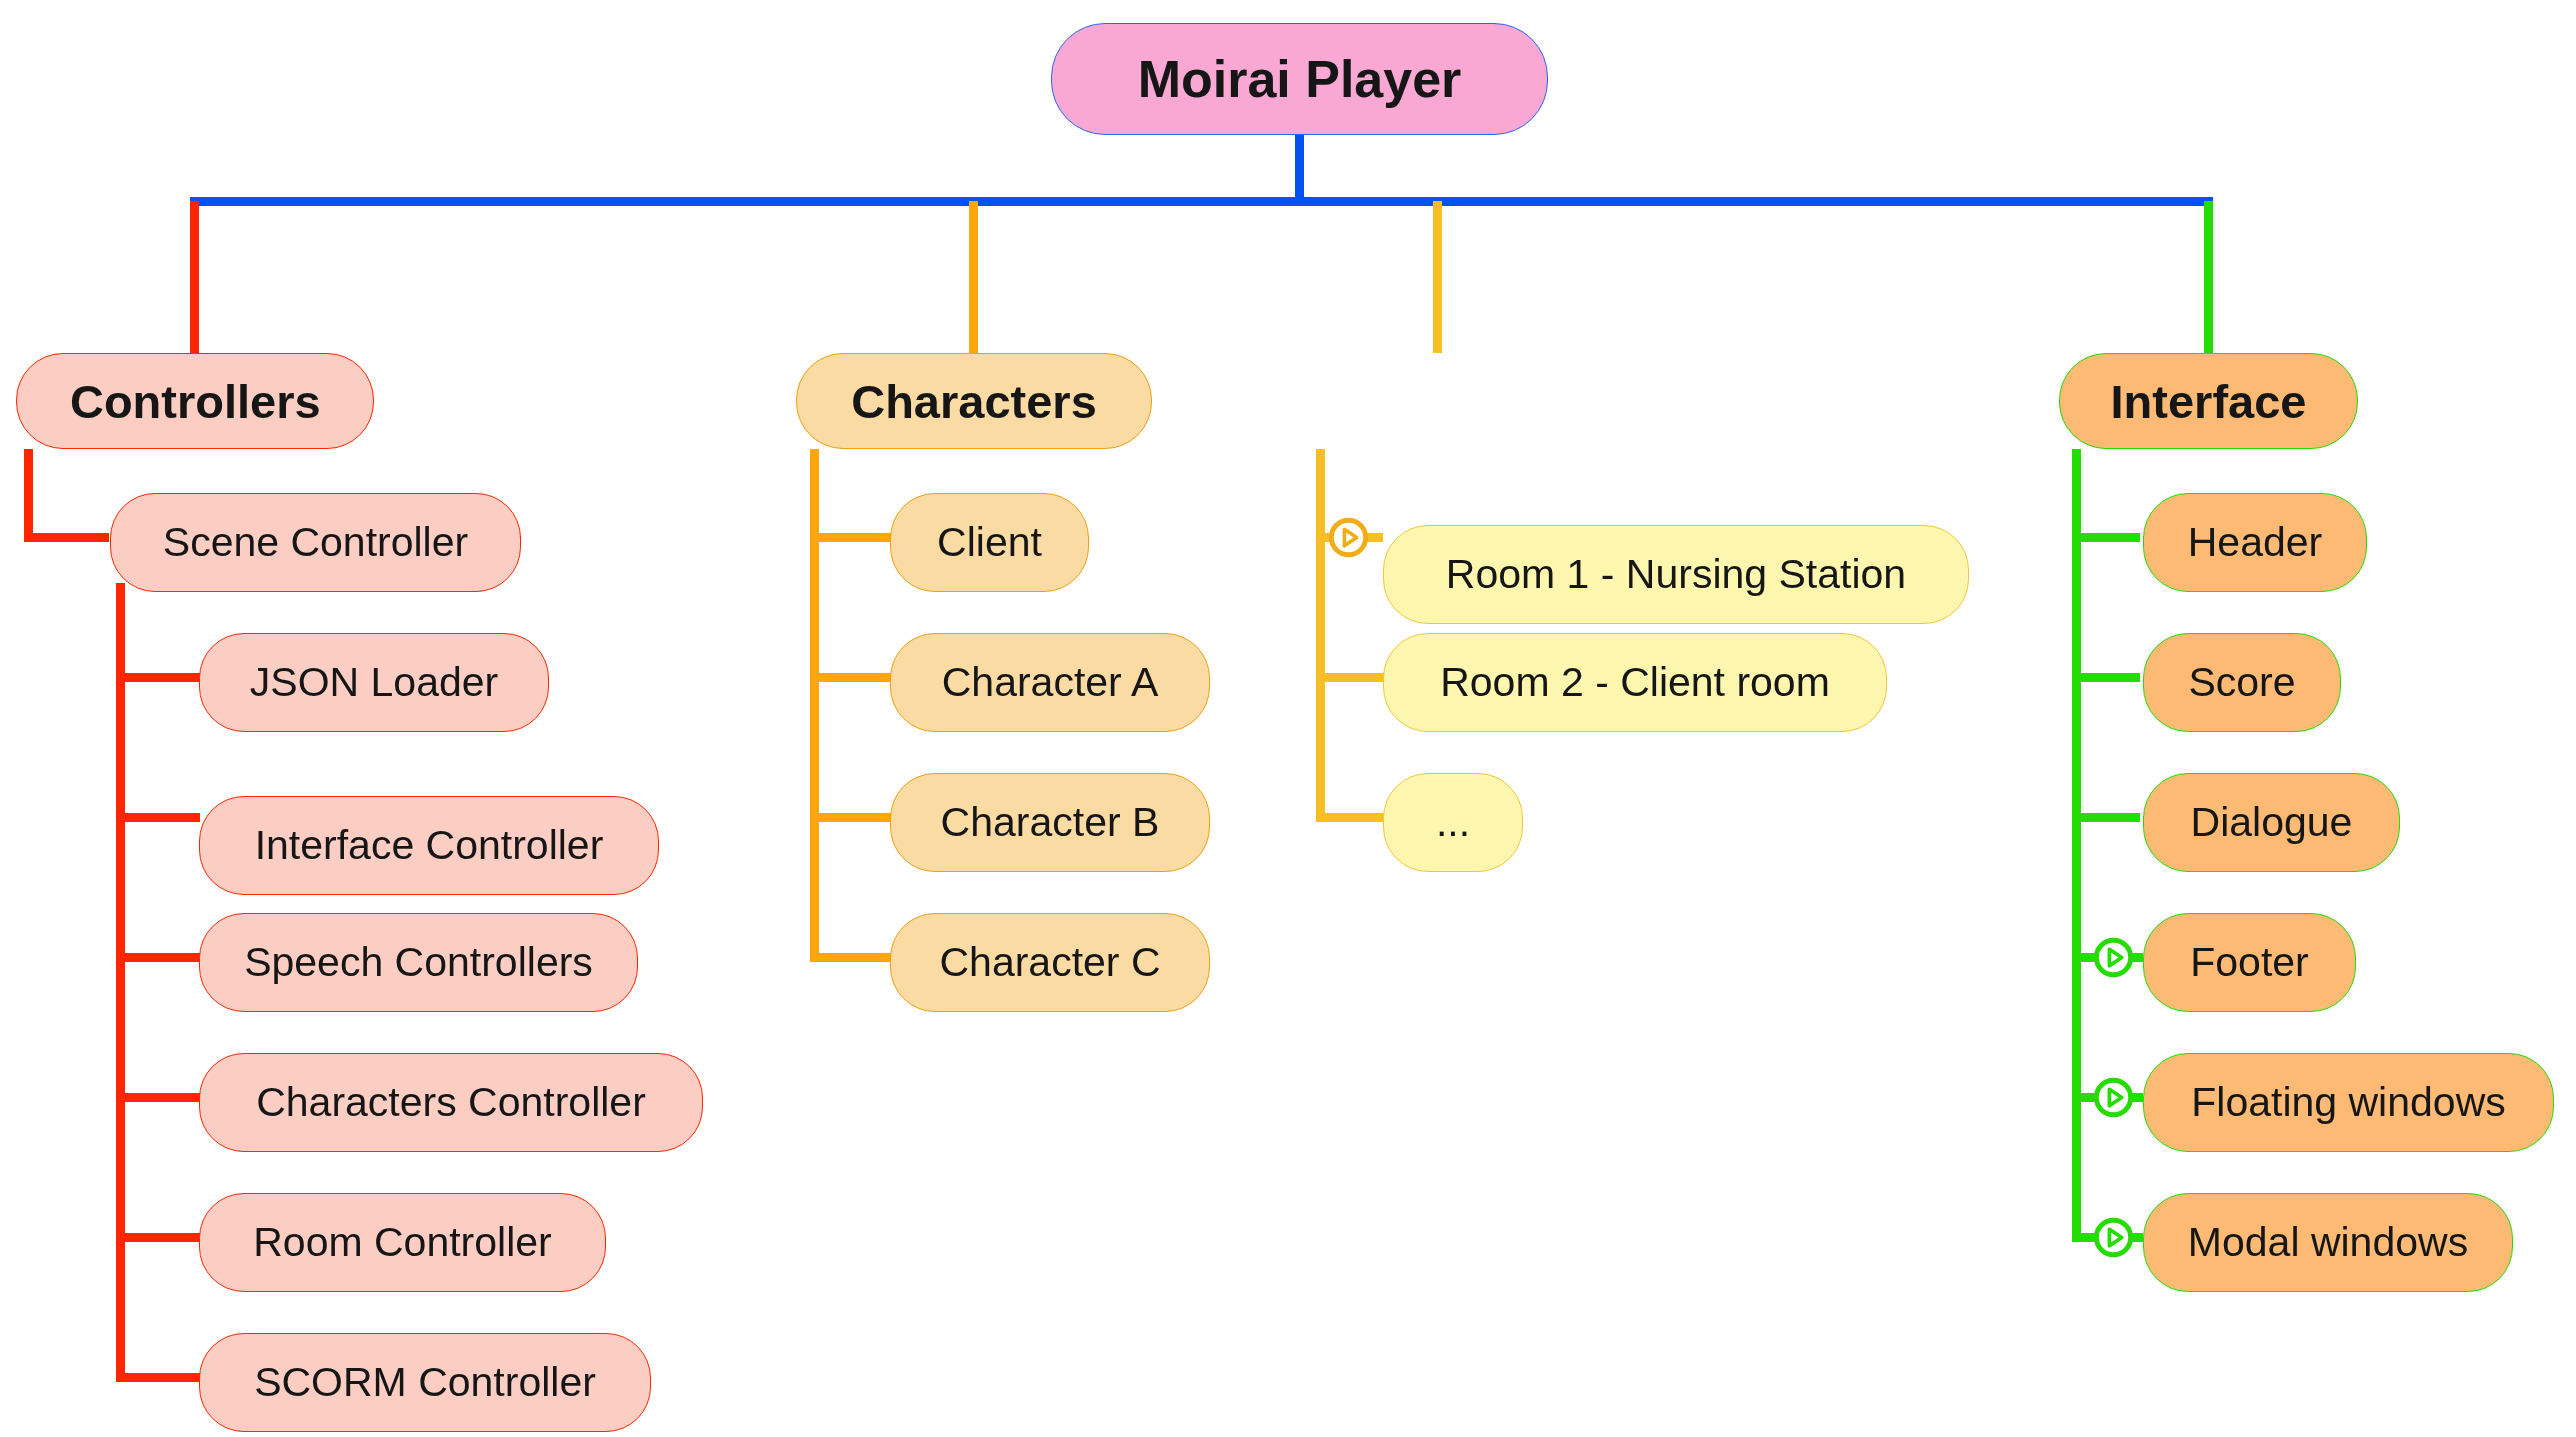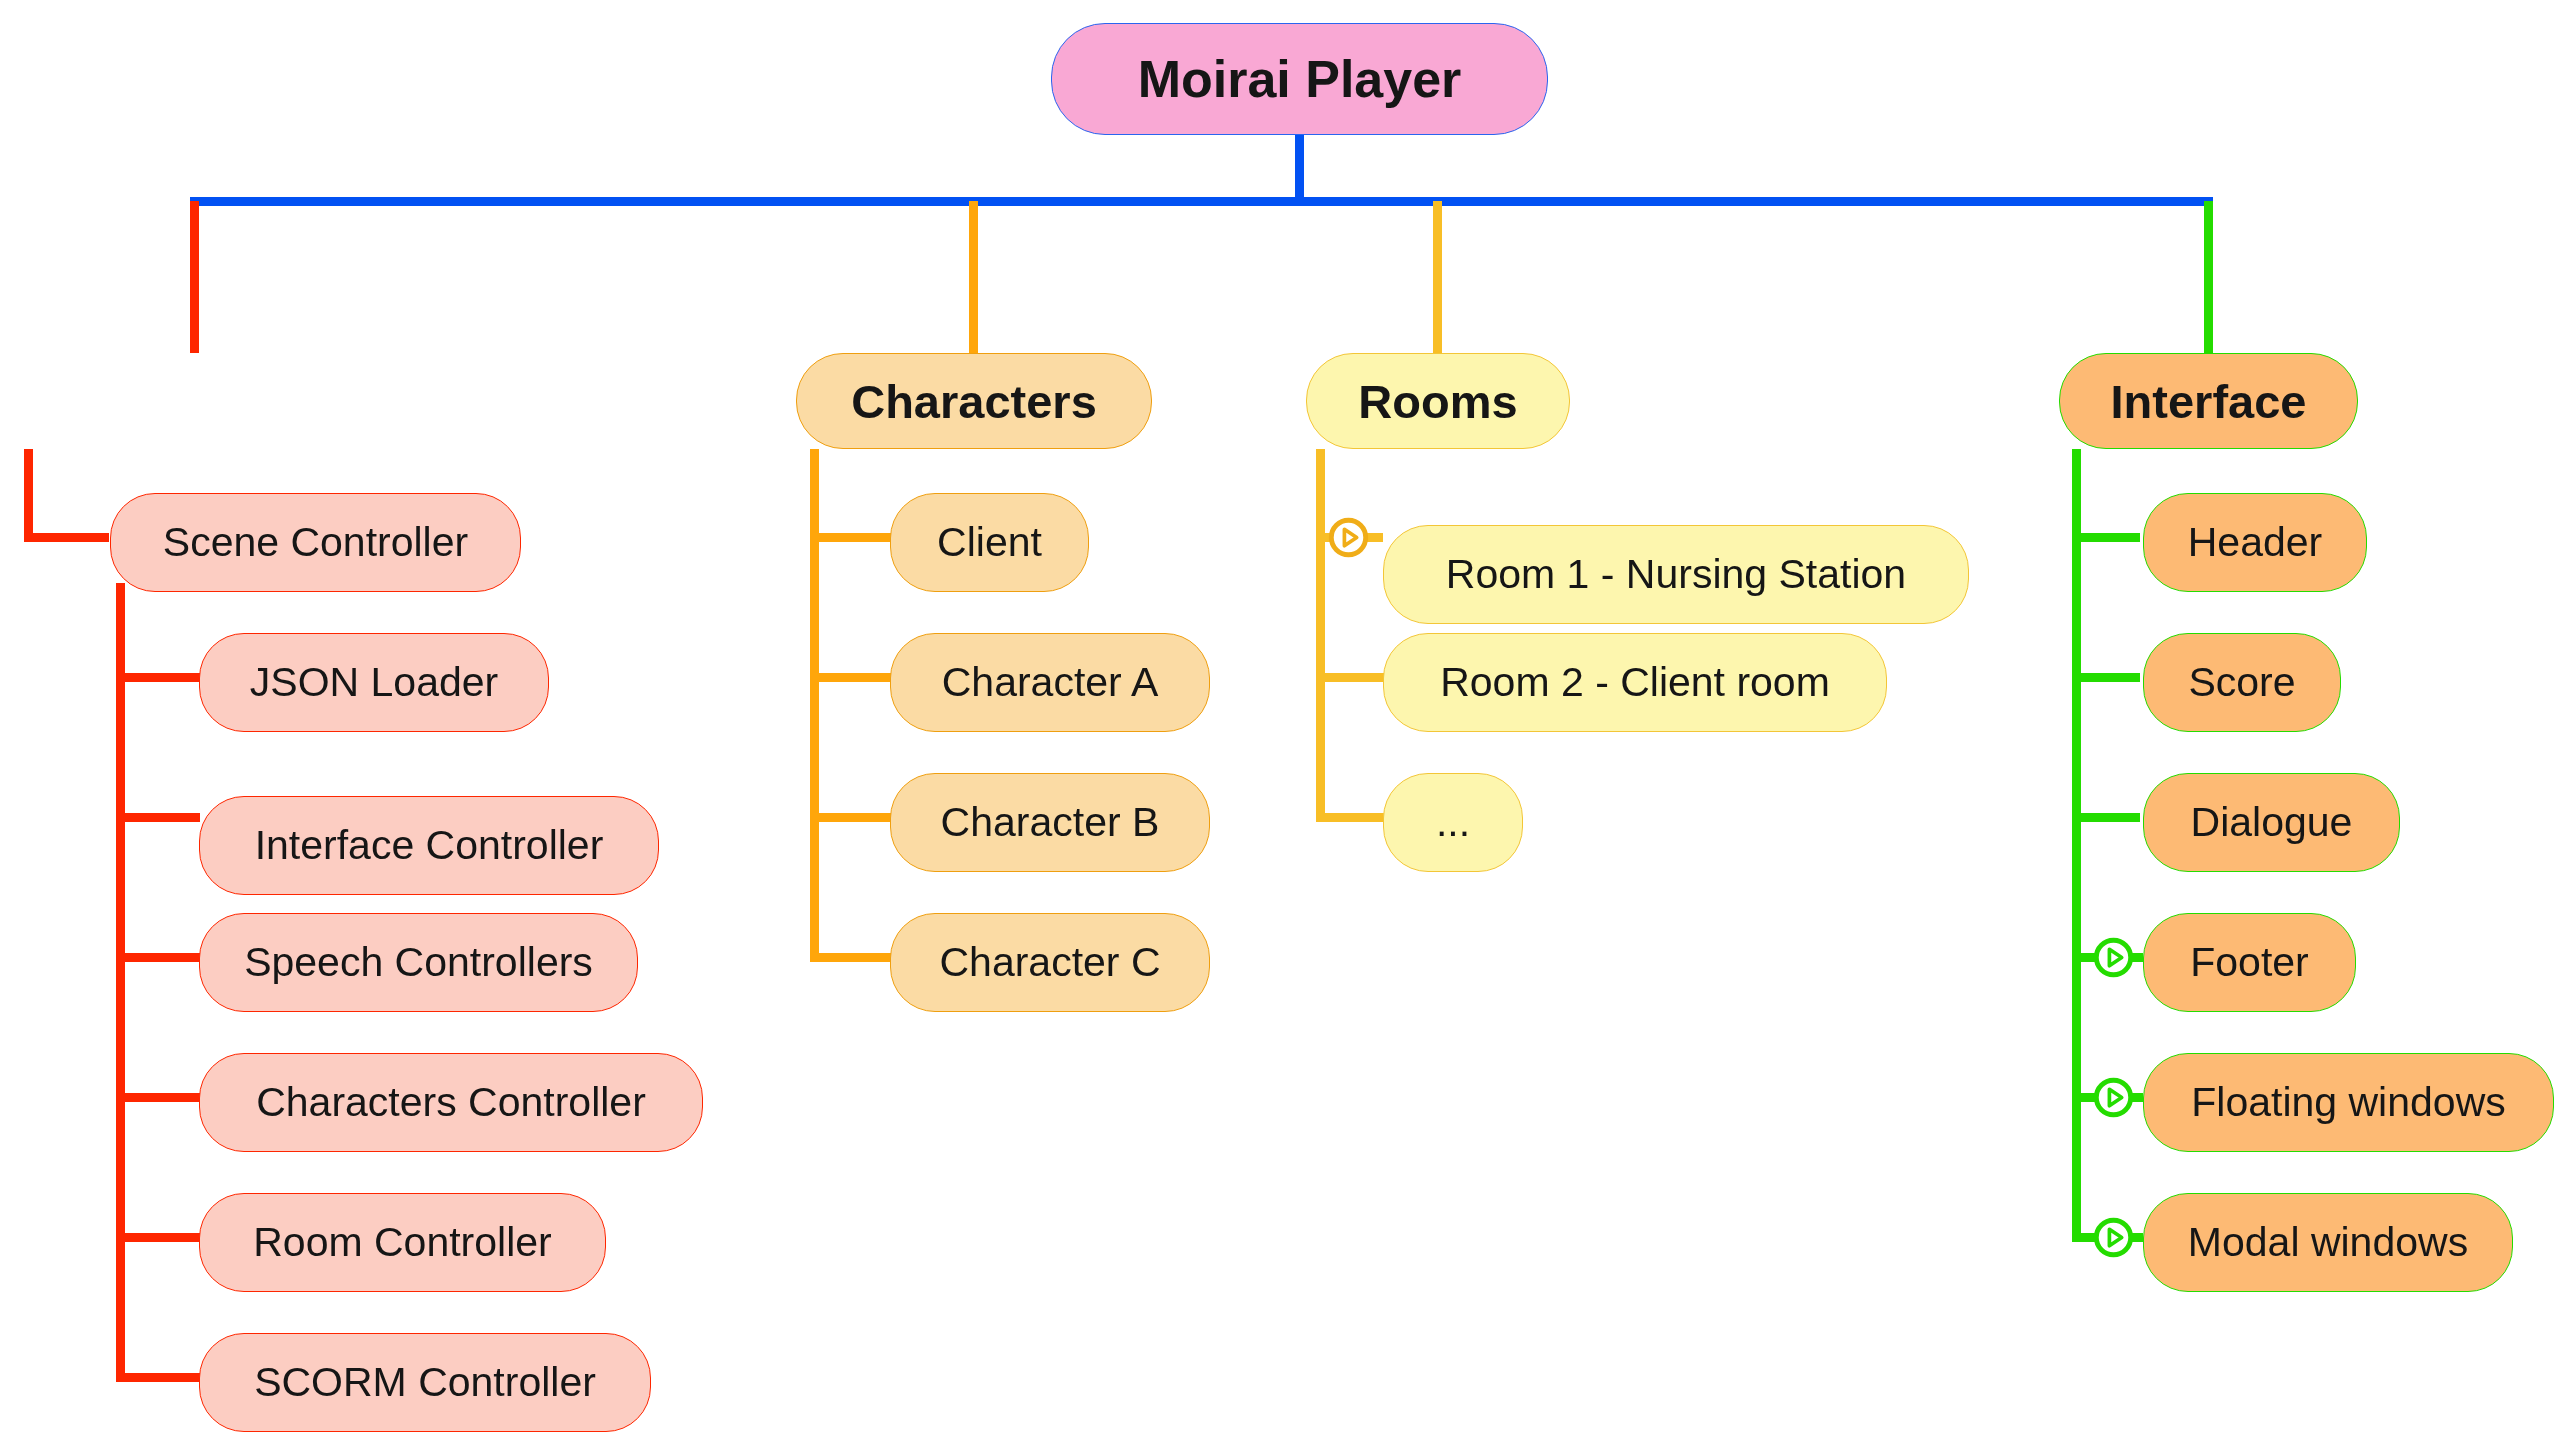--- a/index.html
+++ b/index.html
@@ -95,35 +95,35 @@
   </div>
   <div class="picon" style="left:2093px;top:1217px;">
     <svg width="41" height="41" viewBox="0 0 50 50">
         <circle cx="25" cy="25" r="21" fill="#ffffff" stroke="#24dc00" stroke-width="6"></circle>
         <path d="M20 15 L35 25 L20 35 Z" fill="#ffffff" stroke="#24dc00" stroke-width="4.5" stroke-linejoin="round"></path>
       </svg>
   </div>
 
   <div class="node root-node" style="left:1051px;top:23px;width:497px;">Moirai Player</div>
 
+  <div class="node hdr c-red" style="left:16.3px;top:353px;width:358px;">Controllers</div>
   <div class="node item c-red" style="left:110px;top:493px;width:411px;">Scene Controller</div>
   <div class="node item c-red" style="left:199px;top:633px;width:350px;">JSON Loader</div>
   <div class="node item c-red" style="left:199px;top:773px;width:460px;margin-top:23px;">Interface Controller</div>
   <div class="node item c-red" style="left:199px;top:913px;width:439px;">Speech Controllers</div>
   <div class="node item c-red" style="left:199px;top:1053px;width:504px;">Characters Controller</div>
   <div class="node item c-red" style="left:199px;top:1333px;width:452px;">SCORM Controller</div>
   <div class="node item c-red" style="left:199px;top:1193px;width:407px;">Room Controller</div>
 
   <div class="node hdr c-org" style="left:796px;top:353px;width:356px;">Characters</div>
   <div class="node item c-org" style="left:890px;top:493px;width:199px;">Client</div>
   <div class="node item c-org" style="left:890px;top:633px;width:320px;">Character A</div>
   <div class="node item c-org" style="left:890px;top:773px;width:320px;">Character B</div>
   <div class="node item c-org" style="left:890px;top:913px;width:320px;">Character C</div>
 
-  <div class="node hdr c-yel" style="left:1306px;top:353px;width:264px;">Rooms</div>
   <div class="node item c-yel" style="left:1383px;top:493px;width:586px;margin-top:32px;">Room 1 - Nursing Station</div>
   <div class="node item c-yel" style="left:1383px;top:633px;width:504px;">Room 2 - Client room</div>
   <div class="node item c-yel" style="left:1383px;top:773px;width:140px;">...</div>
 
   <div class="node hdr c-grn" style="left:2059px;top:353px;width:299px;">Interface</div>
   <div class="node item c-grn" style="left:2143px;top:493px;width:224px;">Header</div>
   <div class="node item c-grn" style="left:2143px;top:633px;width:198px;">Score</div>
   <div class="node item c-grn" style="left:2143px;top:773px;width:257px;">Dialogue</div>
   <div class="node item c-grn" style="left:2143px;top:913px;width:213px;">Footer</div>
   <div class="node item c-grn" style="left:2143px;top:1053px;width:411px;">Floating windows</div>

